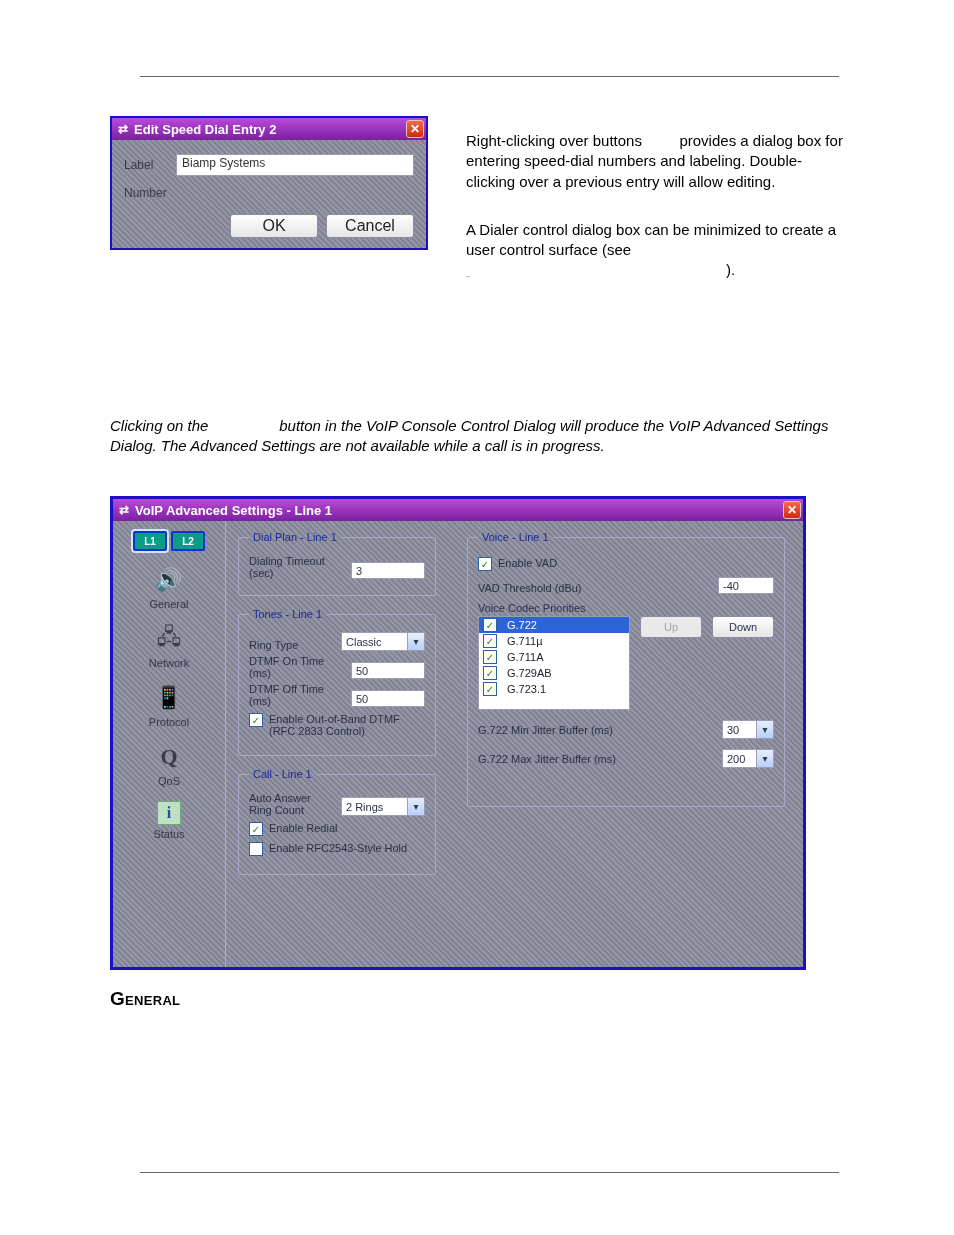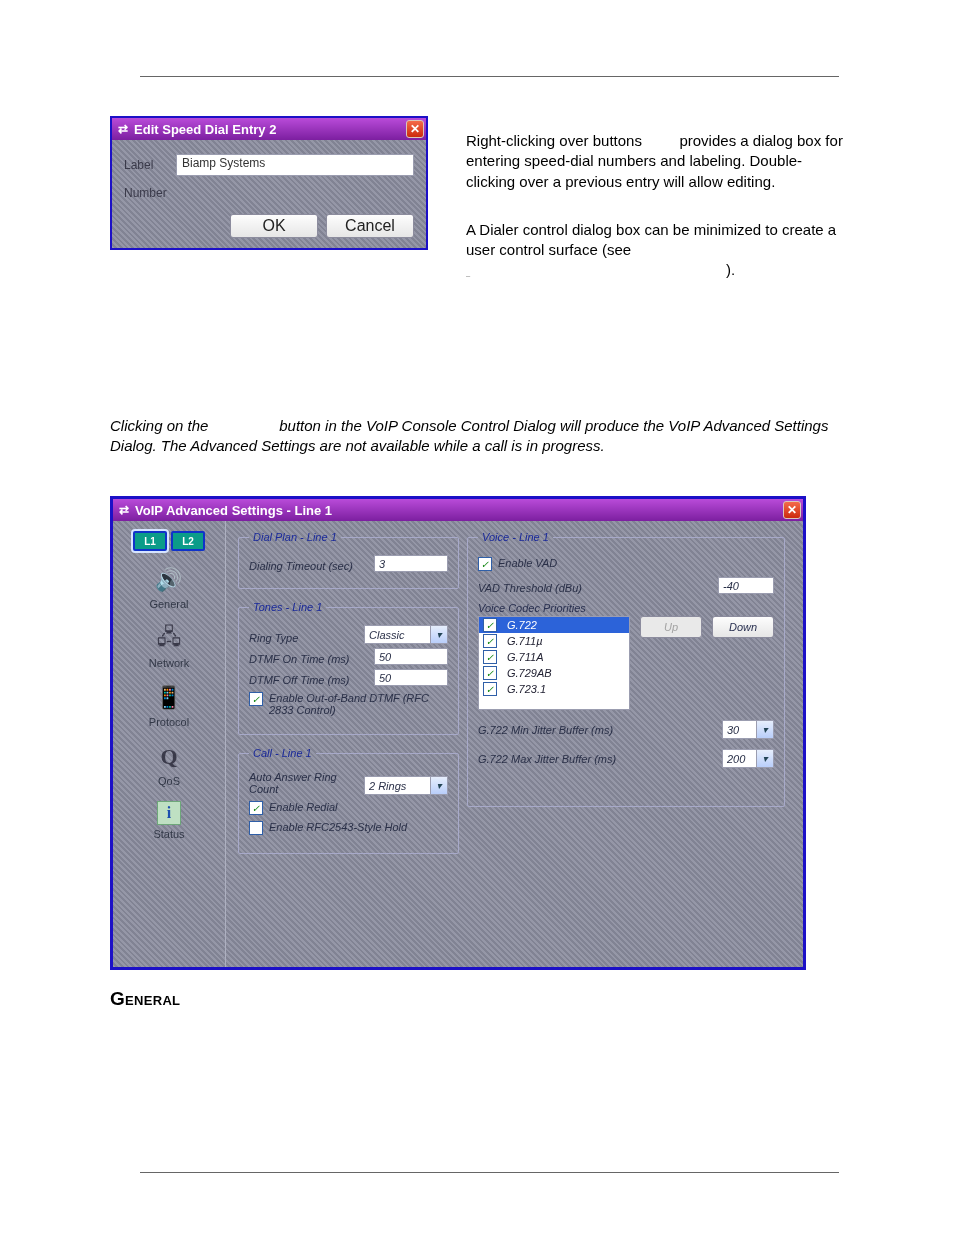--- a/index.html
+++ b/index.html
@@ -153,24 +153,23 @@
     color: #3a3a4a;
     margin-bottom:3px;
   }
   
   .vsep { width:1px; background:#adb0c0; }
 
   .panels {
     flex:1;
     padding: 10px 18px 4px 12px;
     display:flex;
-    gap: 8px;
+    gap: 31px;
     font-size: 11px;
     color: #e8ecff;
-    font-style: italic;
   }
   .col { flex:1; display:flex; flex-direction:column; }
   fieldset.fs {
     border: 1px solid #a7a9c9;
     border-radius: 2px;
     margin: 0 0 12px 0;
     padding: 8px 10px 12px 10px;
     color: #293050;
   }
   fieldset.fs > legend {

